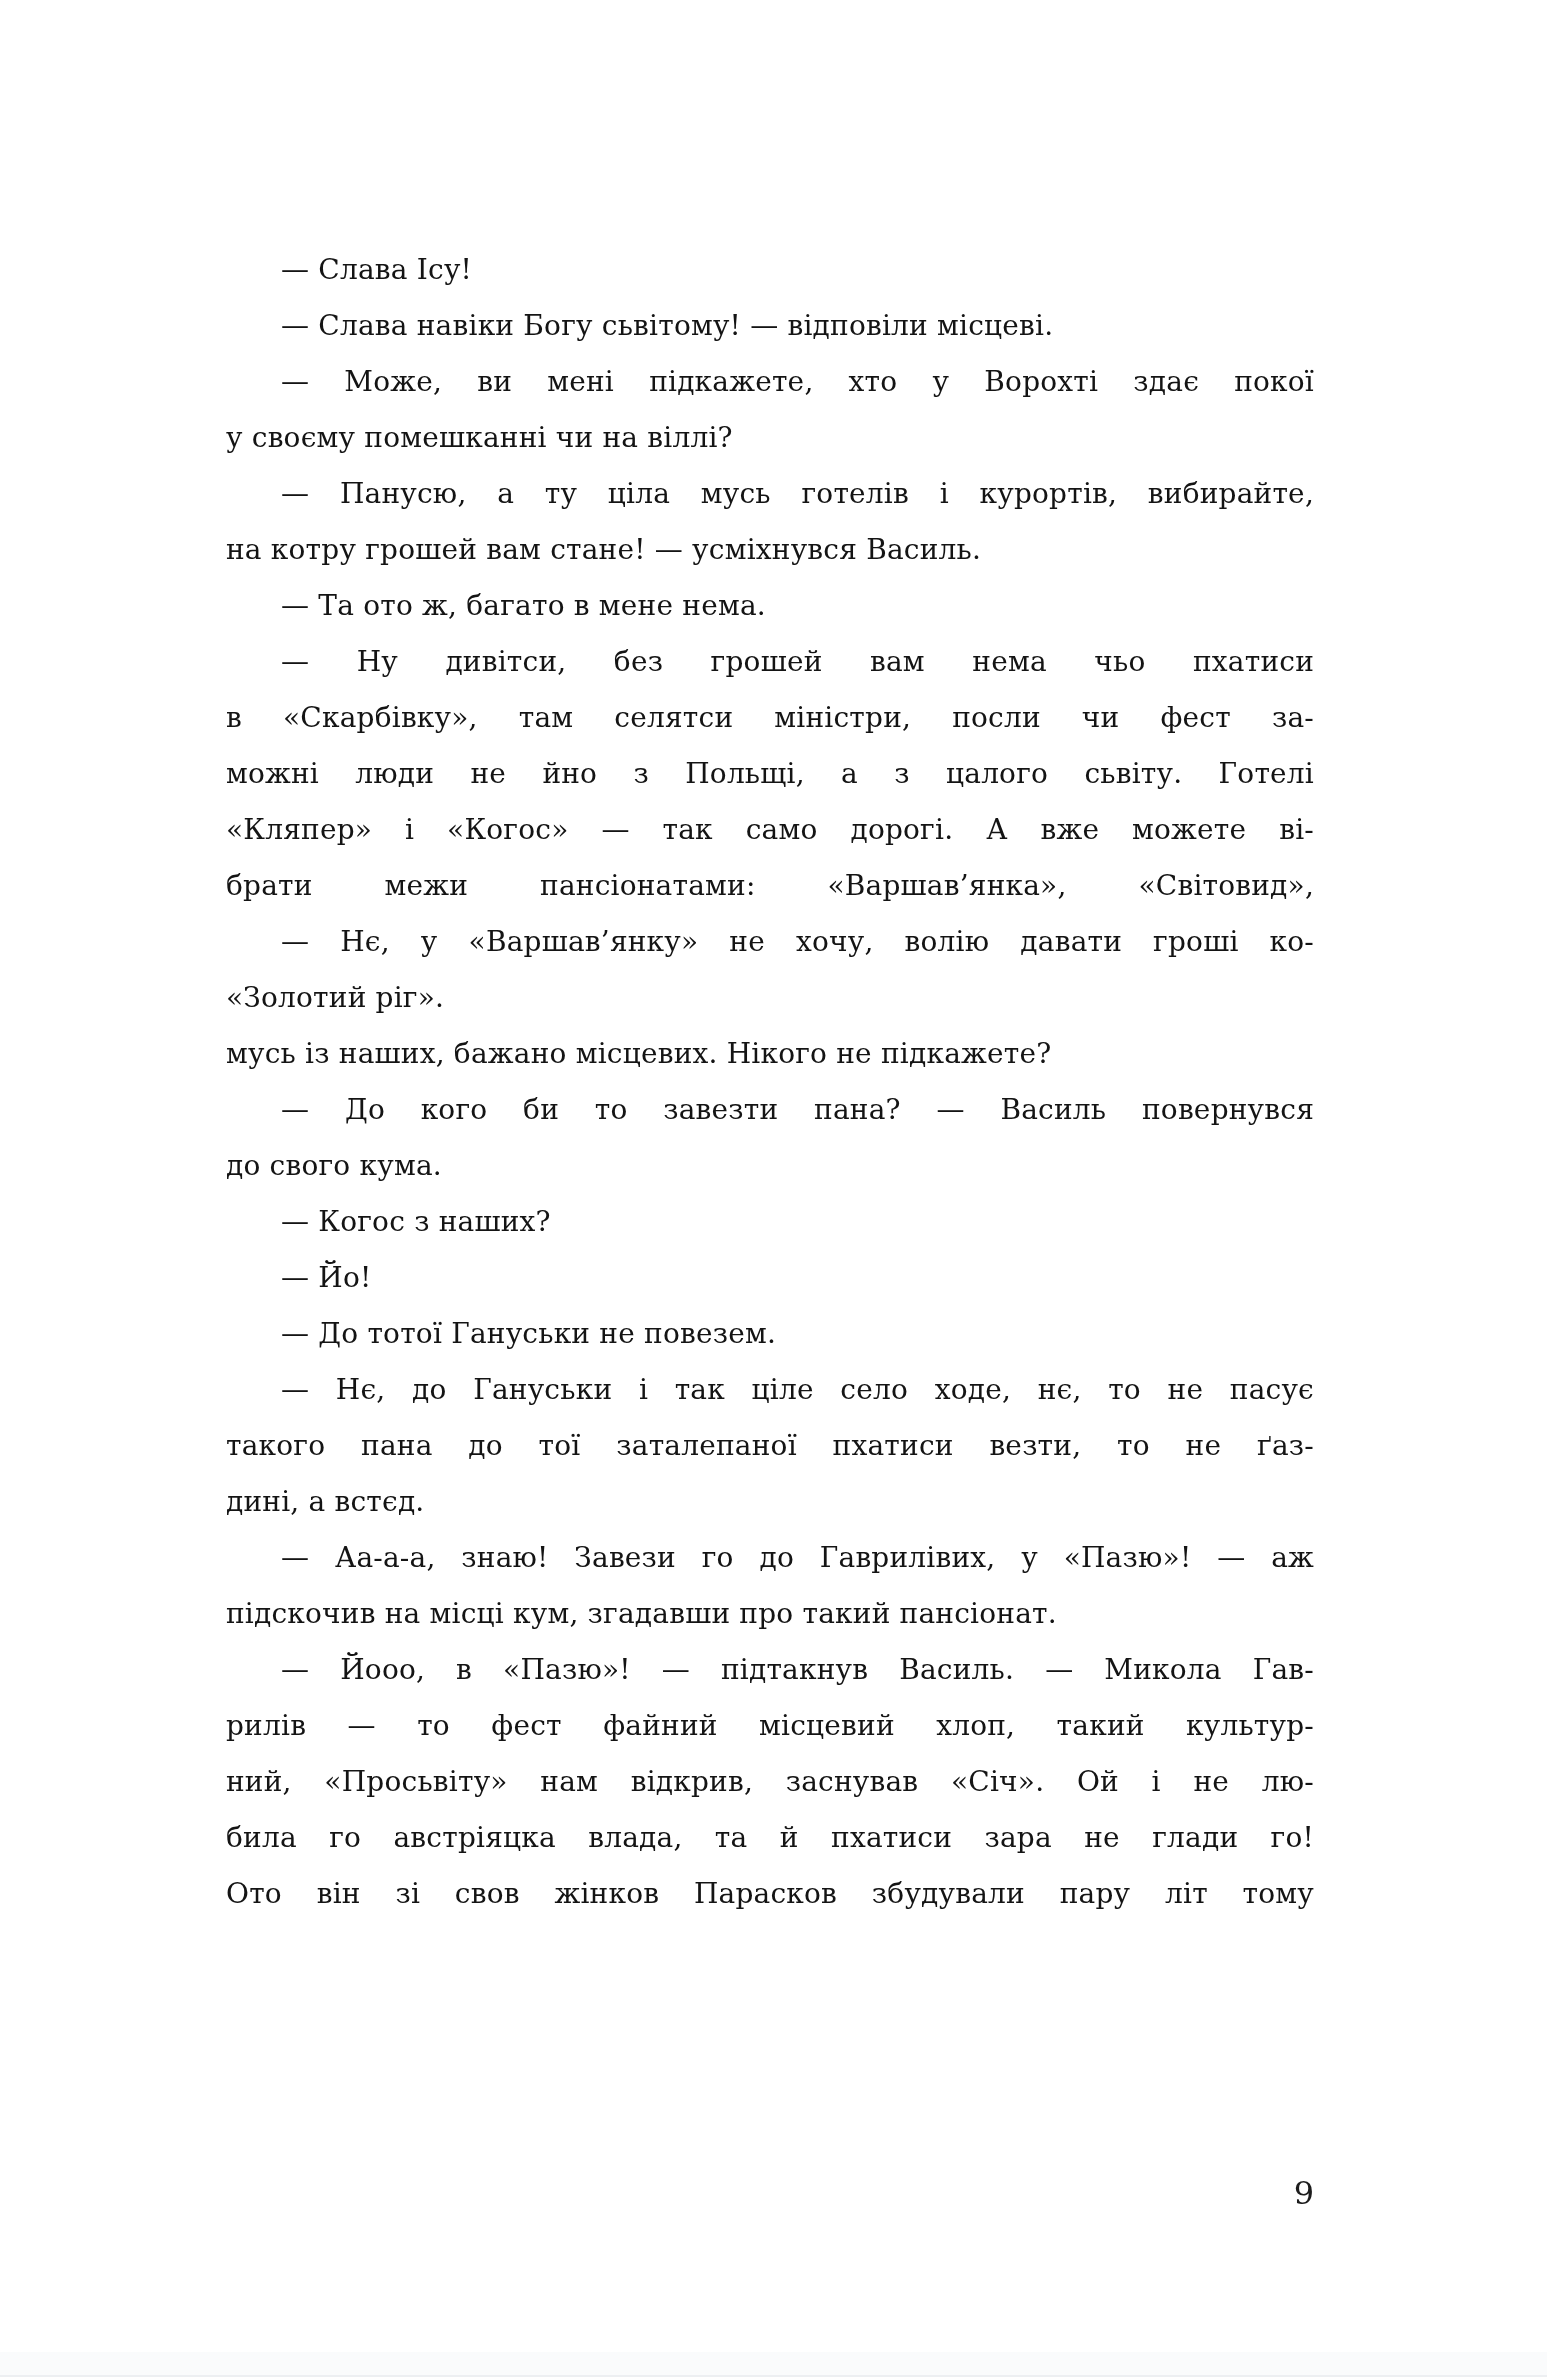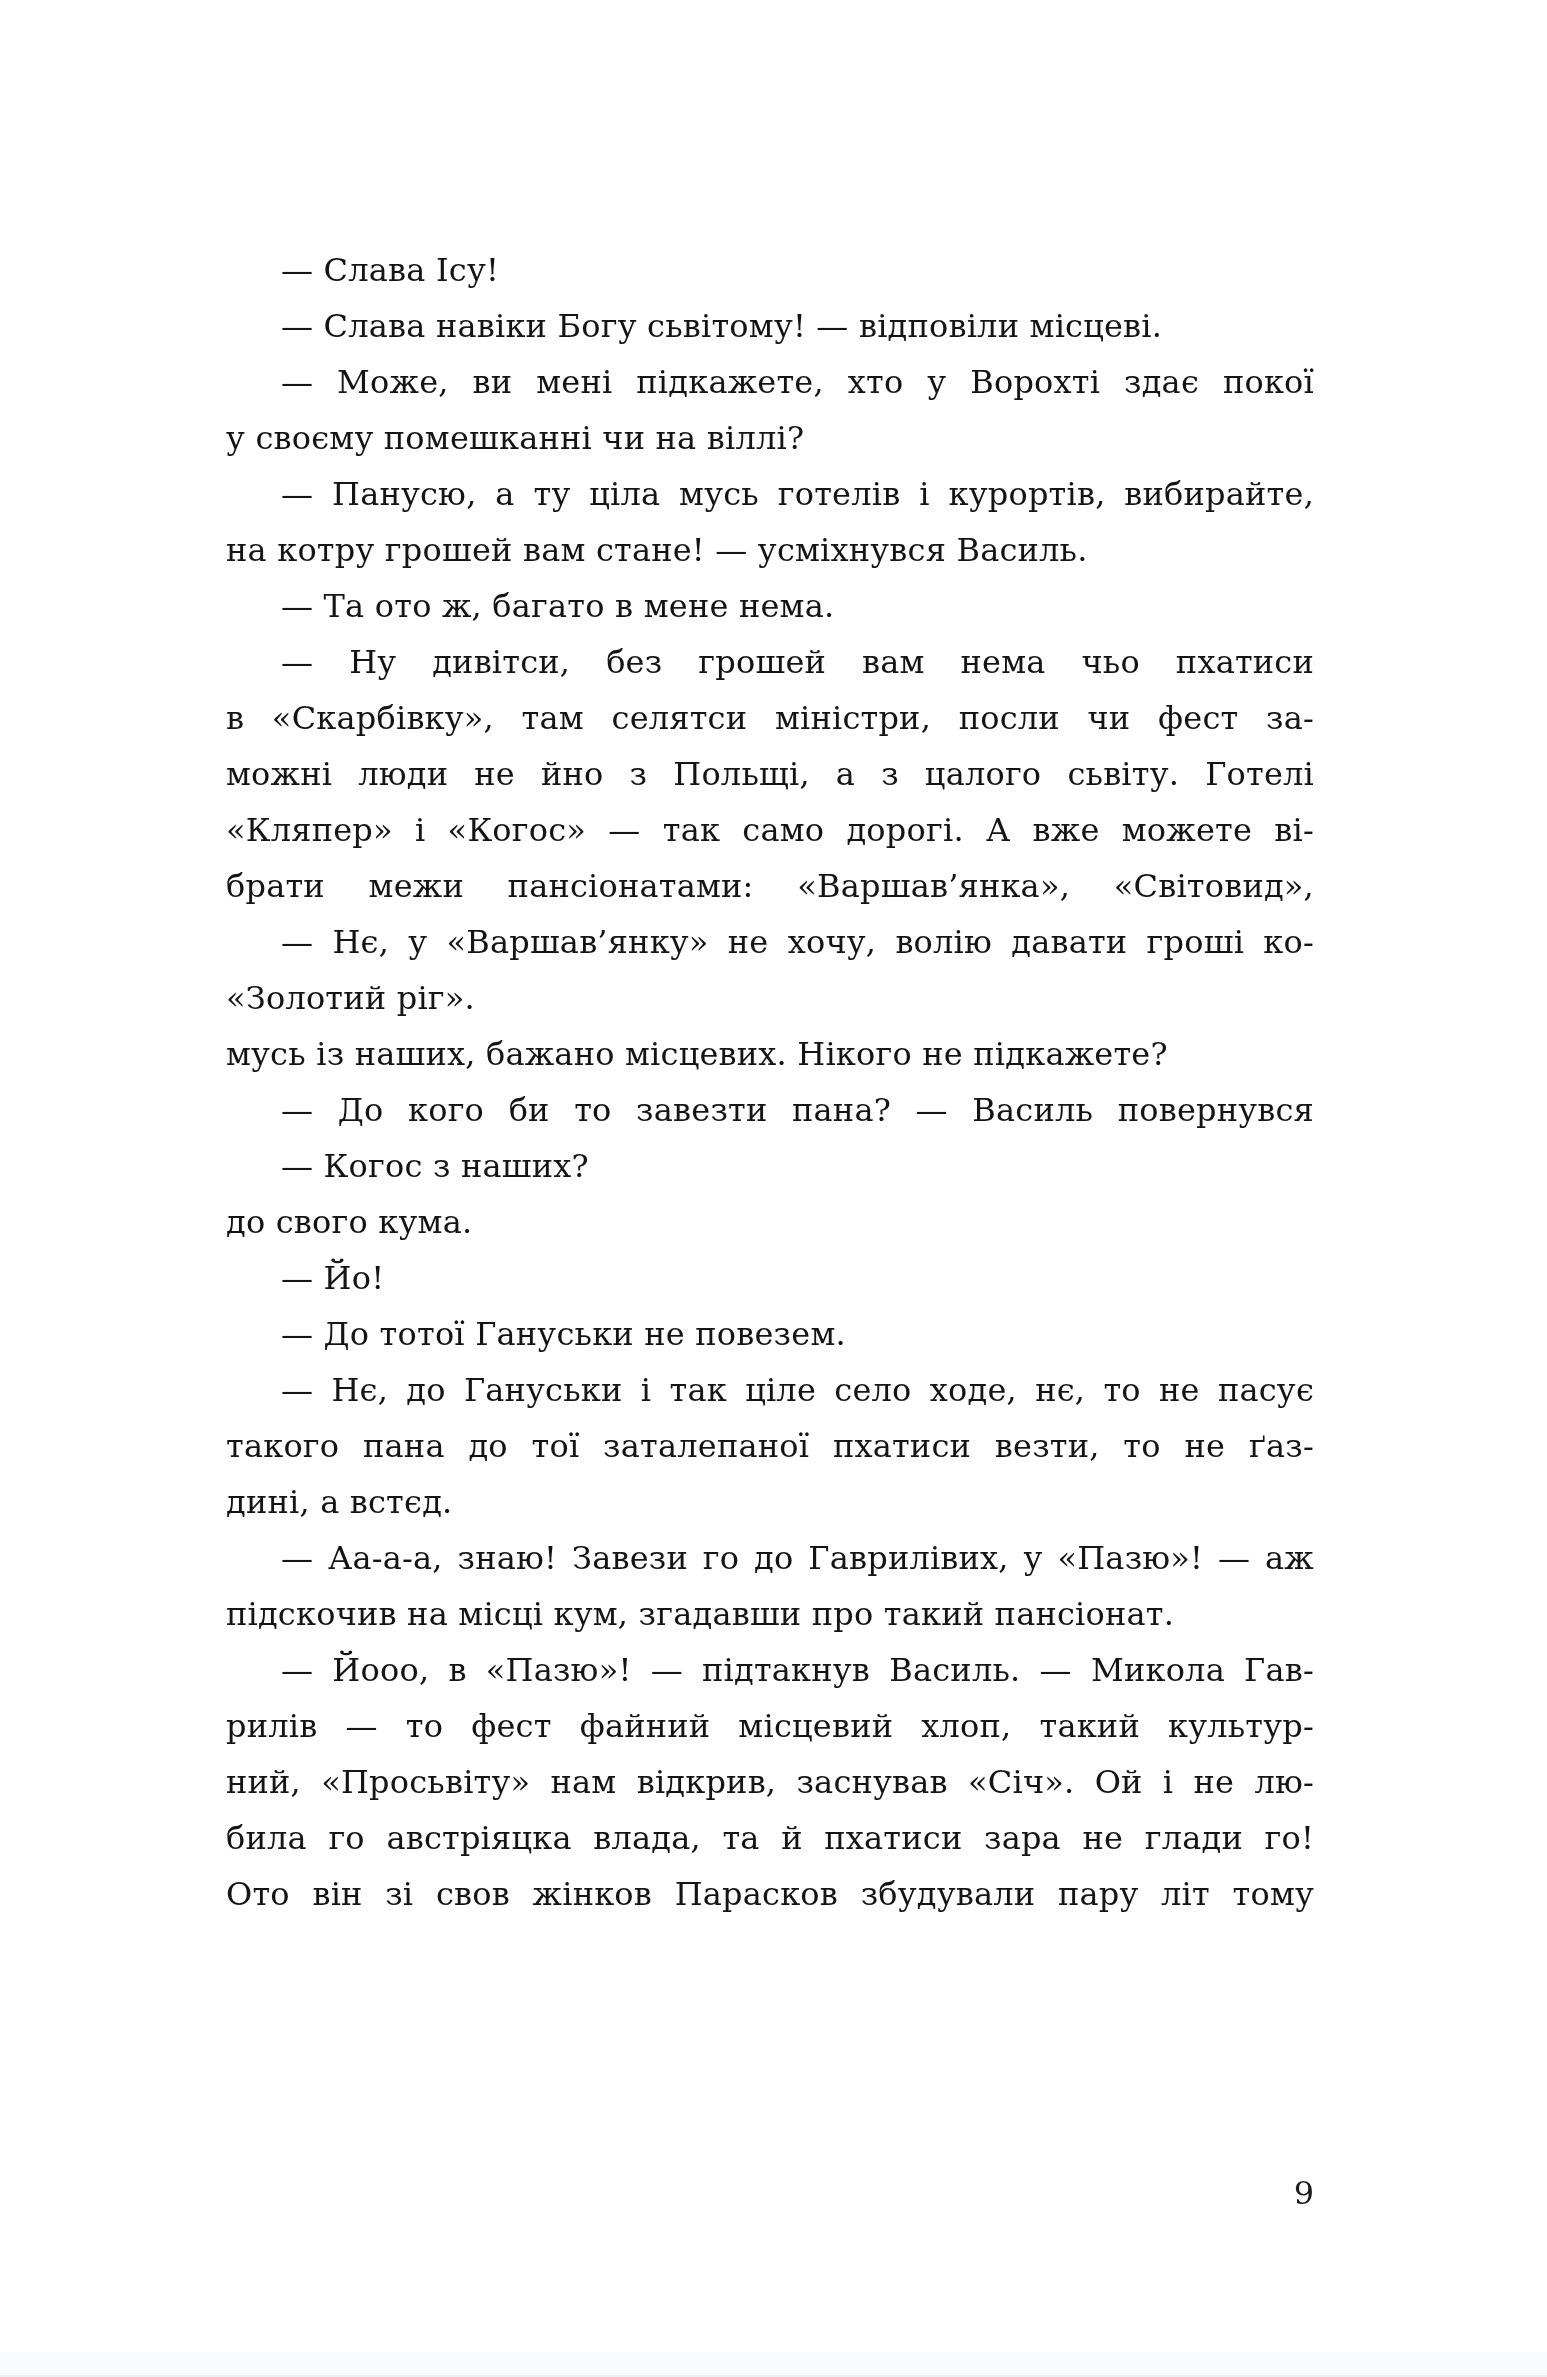--- a/index.html
+++ b/index.html
@@ -14,21 +14,21 @@
     background: #ffffff;
     overflow: hidden;
     font-family: "DejaVu Serif", "Liberation Serif", serif;
     color: #141414;
   }
   .text-block {
     position: absolute;
     left: 226px;
     top: 242px;
     width: 1088px;
-    font-size: 32px;
+    font-size: 28px;
     line-height: 56px;
     font-weight: 500;
     letter-spacing: 0.2px;
   }
   .line {
     text-align: left;
     white-space: normal;
   }
   .line.just {
     text-align: justify;
@@ -73,22 +73,22 @@
         <div class="line indent">— Та ото ж, багато в мене нема.</div>
         <div class="line indent just">— Ну дивітси, без грошей вам нема чьо пхатиси</div>
         <div class="line just">в «Скарбівку», там селятси міністри, посли чи фест за-</div>
         <div class="line just">можні люди не йно з Польщі, а з цалого сьвіту. Готелі</div>
         <div class="line just">«Кляпер» і «Когос» — так само дорогі. А вже можете ві-</div>
         <div class="line just">брати межи пансіонатами: «Варшав’янка», «Світовид»,</div>
         <div class="line indent just">— Нє, у «Варшав’янку» не хочу, волію давати гроші ко-</div>
         <div class="line">«Золотий ріг».</div>
         <div class="line">мусь із наших, бажано місцевих. Нікого не підкажете?</div>
         <div class="line indent just">— До кого би то завезти пана? — Василь повернувся</div>
+        <div class="line">до свого кума.</div>
         <div class="line indent">— Когос з наших?</div>
-        <div class="line">до свого кума.</div>
         <div class="line indent">— Йо!</div>
         <div class="line indent">— До тотої Гануськи не повезем.</div>
         <div class="line indent just">— Нє, до Гануськи і так ціле село ходе, нє, то не пасує</div>
         <div class="line just">такого пана до тої заталепаної пхатиси везти, то не ґаз-</div>
         <div class="line">дині, а встєд.</div>
         <div class="line indent just">— Аа-а-а, знаю! Завези го до Гаврилівих, у «Пазю»! — аж</div>
         <div class="line">підскочив на місці кум, згадавши про такий пансіонат.</div>
         <div class="line indent just">— Йооо, в «Пазю»! — підтакнув Василь. — Микола Гав-</div>
         <div class="line just">рилів — то фест файний місцевий хлоп, такий культур-</div>
         <div class="line just">ний, «Просьвіту» нам відкрив, заснував «Січ». Ой і не лю-</div>

